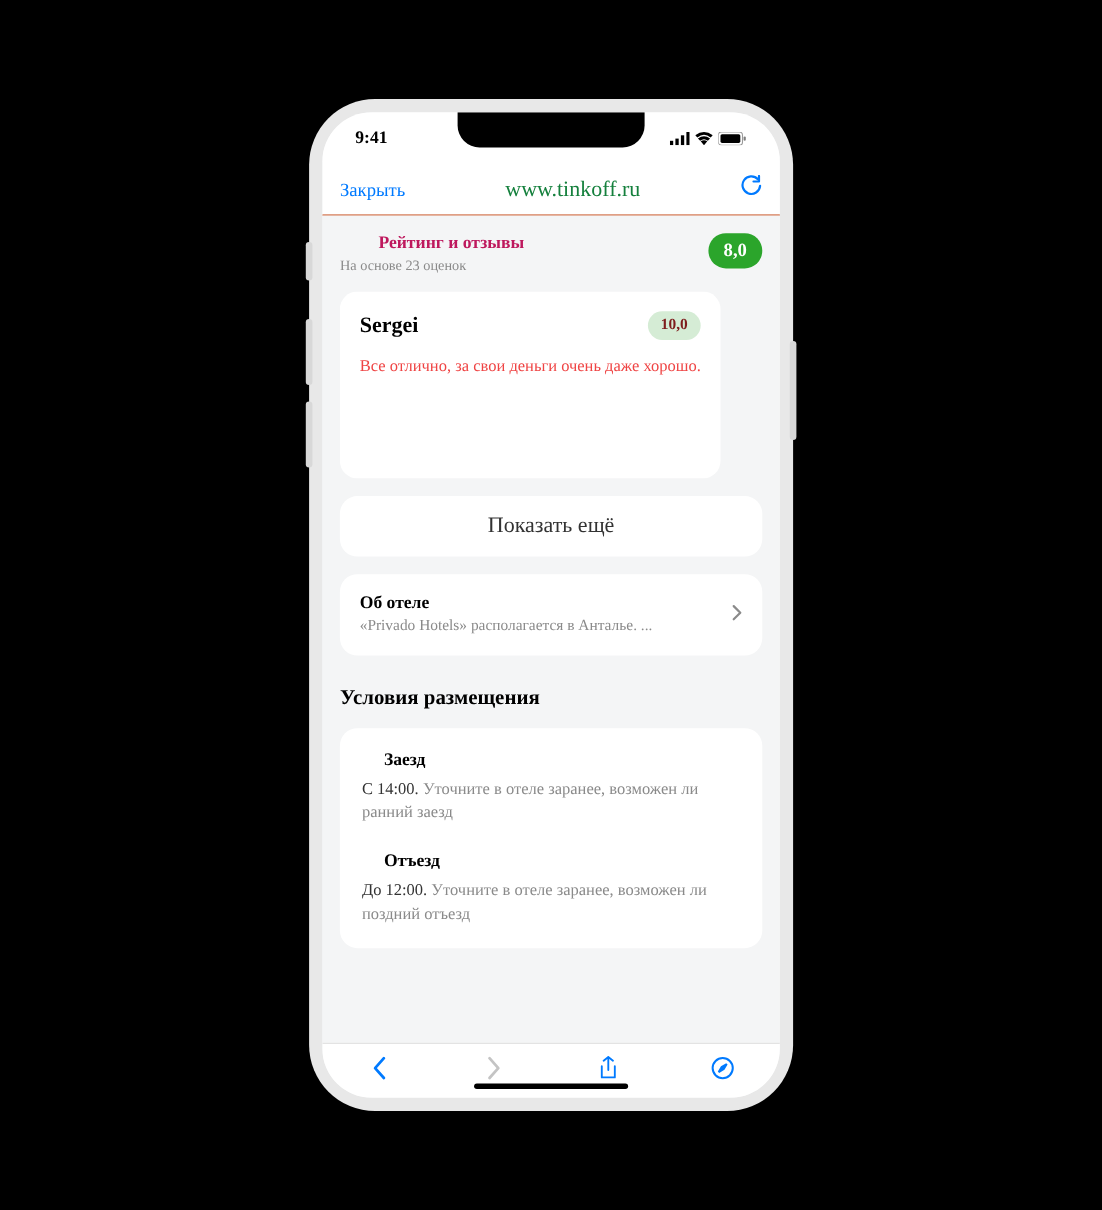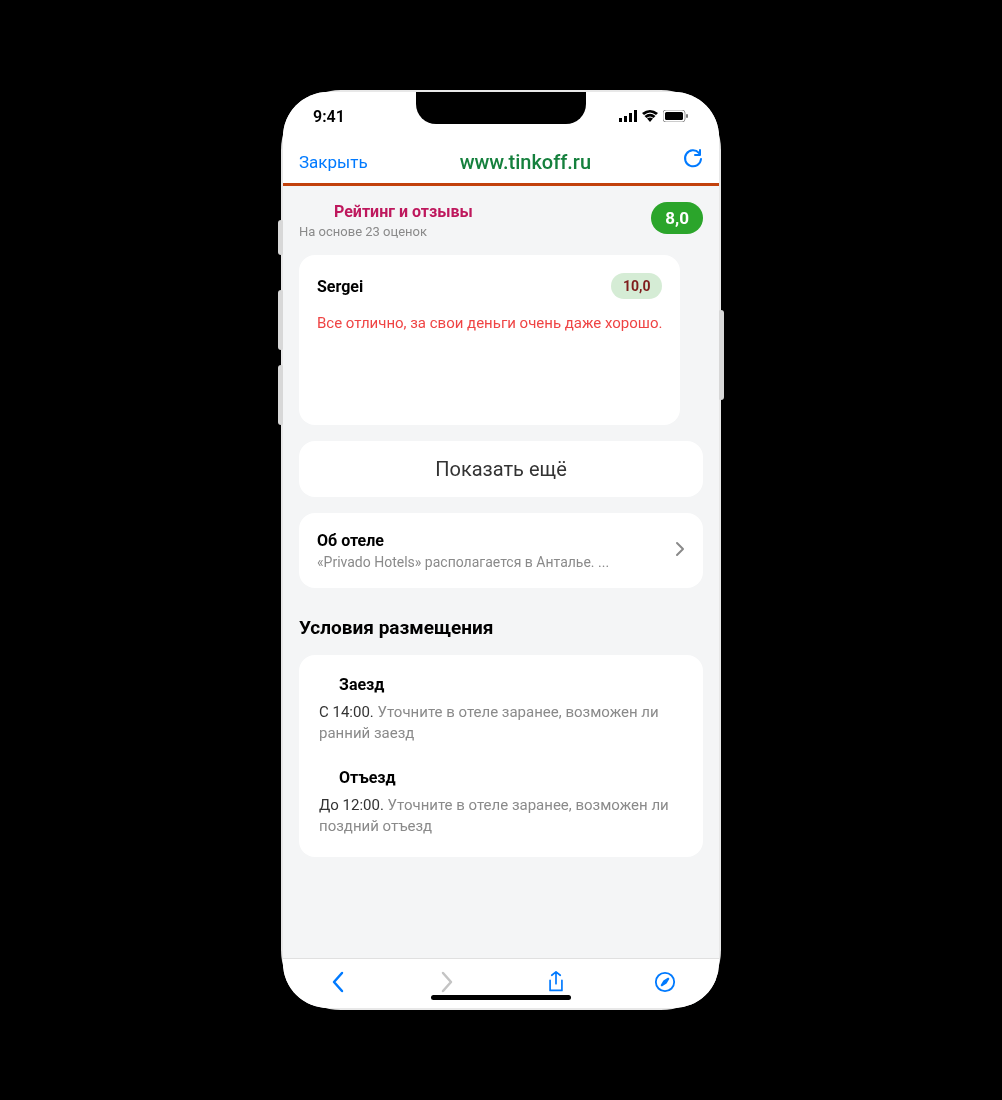--- a/index.html
+++ b/index.html
@@ -1,41 +1,41 @@
 <!DOCTYPE html>
 <html><head>
 <meta charset="utf-8">
 <style>
 * { box-sizing: border-box; margin: 0; padding: 0; }
 body { background: #000; display: flex; justify-content: center; align-items: center; min-height: 1100px; font-family: -apple-system, BlinkMacSystemFont, 'Segoe UI', Roboto, sans-serif; }
-.phone-frame { width: 440px; height: 920px; background: #e8e8e8; border-radius: 60px; padding: 2px; position: relative; box-shadow: 20px 20px 40px rgba(0,0,0,0.5); }
+.phone-frame { width: 440px; height: 920px; background: #e8e8e8; border-radius: 60px; padding: 12px; position: relative; box-shadow: 20px 20px 40px rgba(0,0,0,0.5); font-family: Liberation Serif, serif; }
 .phone-side-btn { position: absolute; background: #d8d8d8; border-radius: 3px; }
 .btn-left-1 { left: -3px; top: 130px; width: 6px; height: 35px; }
 .btn-left-2 { left: -3px; top: 200px; width: 6px; height: 60px; }
 .btn-left-3 { left: -3px; top: 275px; width: 6px; height: 60px; }
 .btn-right { right: -3px; top: 220px; width: 6px; height: 90px; }
 .screen { width: 100%; height: 100%; background: #f4f5f6; border-radius: 45px; overflow: hidden; position: relative; display: flex; flex-direction: column; }
 .notch { position: absolute; top: 0; left: 50%; transform: translateX(-50%); width: 170px; height: 32px; background: #000; border-radius: 0 0 20px 20px; z-index: 10; }
 .status-bar { height: 48px; display: flex; justify-content: space-between; align-items: center; padding: 0 30px; background: #fff; }
 .status-time { font-weight: 600; font-size: 16px; }
 .status-icons { display: flex; gap: 5px; align-items: center; }
-.browser-header { height: 46px; background: #fff; border-bottom: 3px solid #c2410c; display: flex; align-items: center; justify-content: space-between; padding: 0 16px; }
+.browser-header { height: 46px; background: #fff; border-bottom: 1px solid #c2410c; display: flex; align-items: center; justify-content: space-between; padding: 0 16px; }
 .close-btn { color: #007aff; font-size: 17px; }
 .url-text { font-size: 20px; color: #15803d; font-weight: 500; }
 .reload-btn { color: #007aff; }
 .content { flex: 1; overflow: hidden; background: #f4f5f6; }
 .section { padding: 16px; }
 .rating-header { display: flex; justify-content: space-between; align-items: flex-start; }
 .rating-title { font-size: 16px; font-weight: 700; color: #be185d; margin-left: 35px; }
 .rating-subtitle { font-size: 13px; color: #8a8a8a; margin-top: 3px; }
 .rating-badge { background: #2ba52b; color: #fff; font-weight: 700; font-size: 17px; padding: 6px 14px; border-radius: 20px; }
 .reviews-row { display: flex; gap: 12px; margin-top: 16px; overflow: hidden; }
 .review-card { background: #fff; border-radius: 16px; padding: 18px; min-width: 330px; flex-shrink: 0; height: 170px; }
 .review-header { display: flex; justify-content: space-between; align-items: center; margin-bottom: 14px; }
-.review-name { font-size: 16px; font-weight: 700; }
+.review-name { font-size: 20px; font-weight: 700; }
 .review-score { background: #d5ecd5; color: #7f1d1d; font-weight: 700; font-size: 14px; padding: 5px 12px; border-radius: 14px; }
 .review-text { font-size: 15px; color: #ef4444; line-height: 1.4; }
 .show-more-btn { background: #fff; border-radius: 16px; padding: 16px; text-align: center; font-size: 20px; color: #333; margin-top: 16px; }
 .about-card { background: #fff; border-radius: 16px; padding: 18px; margin-top: 16px; display: flex; justify-content: space-between; align-items: center; }
 .about-left { flex: 1; overflow: hidden; }
 .about-title { font-size: 16px; font-weight: 700; margin-bottom: 4px; }
 .about-desc { font-size: 14px; color: #8a8a8a; white-space: nowrap; overflow: hidden; text-overflow: ellipsis; }
 .chevron { color: #8a8a8a; margin-left: 8px; }
 .conditions-title { font-size: 19px; font-weight: 700; margin: 28px 0 16px 0; }
 .conditions-card { background: #fff; border-radius: 16px; padding: 20px; }

